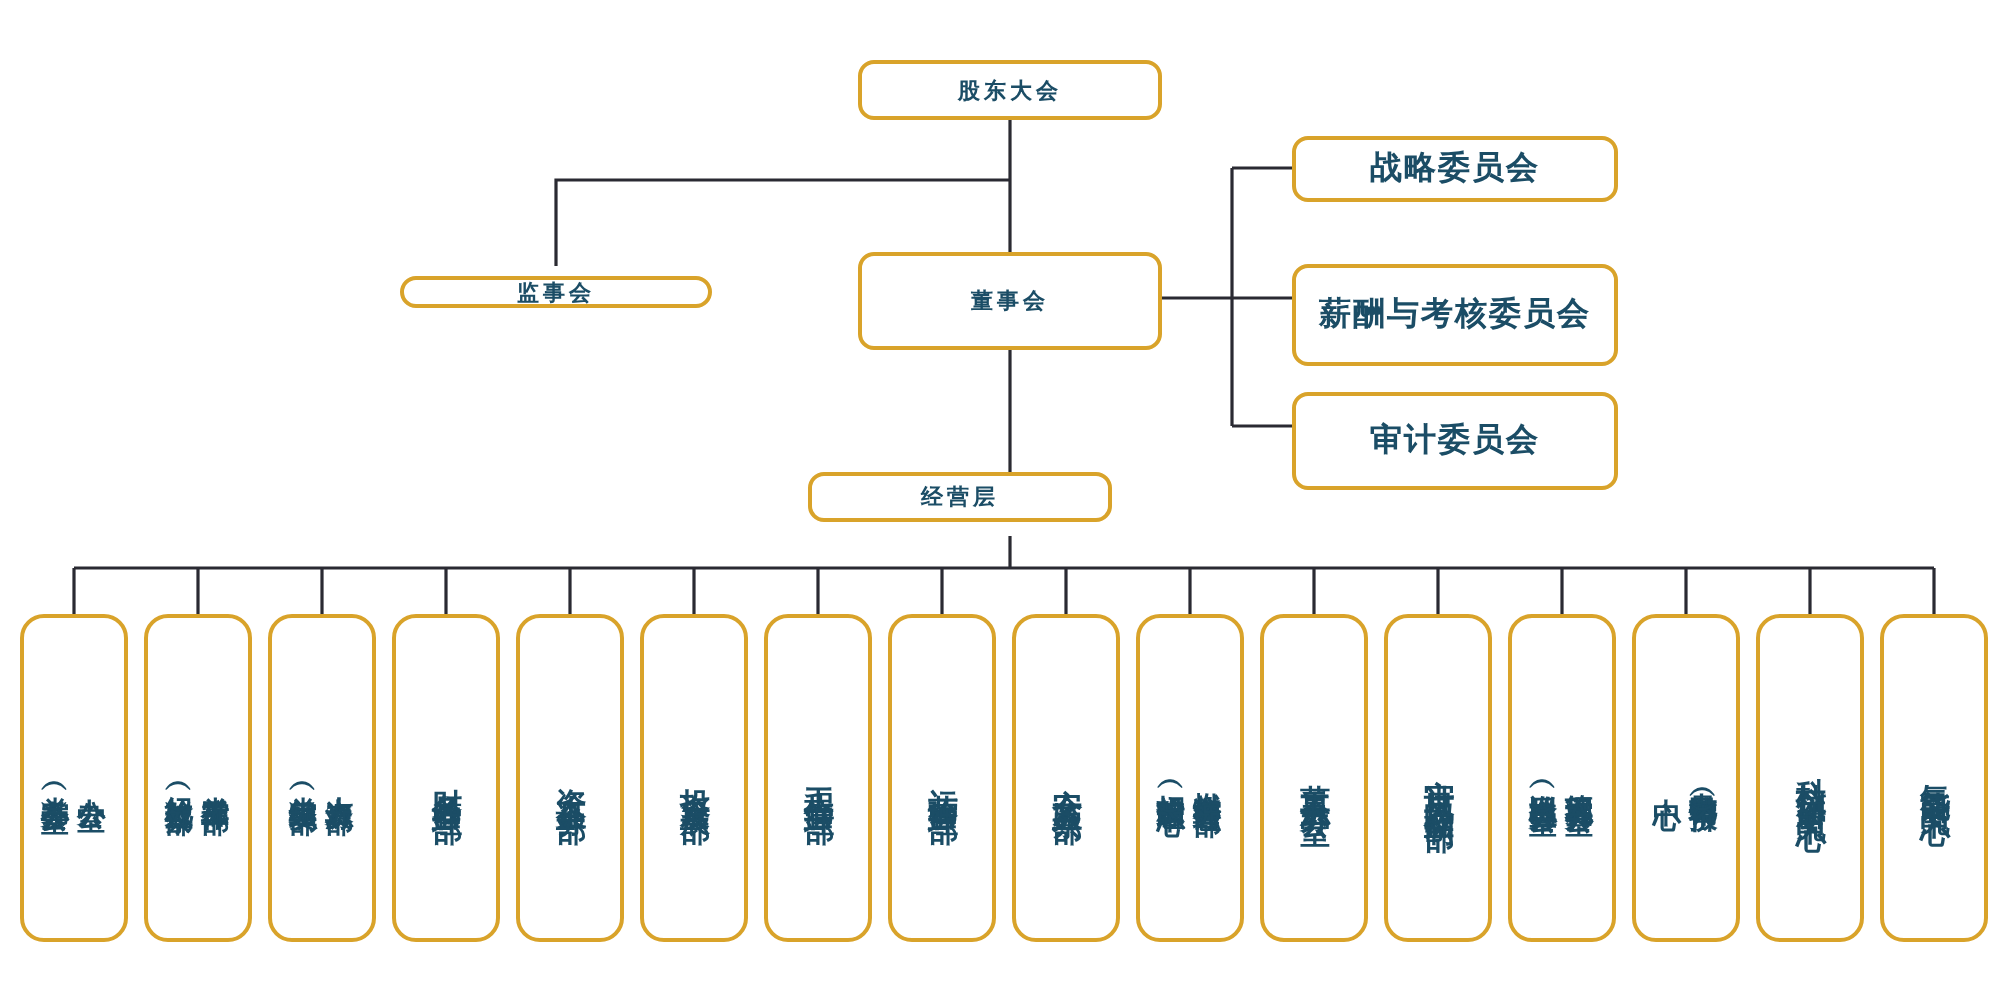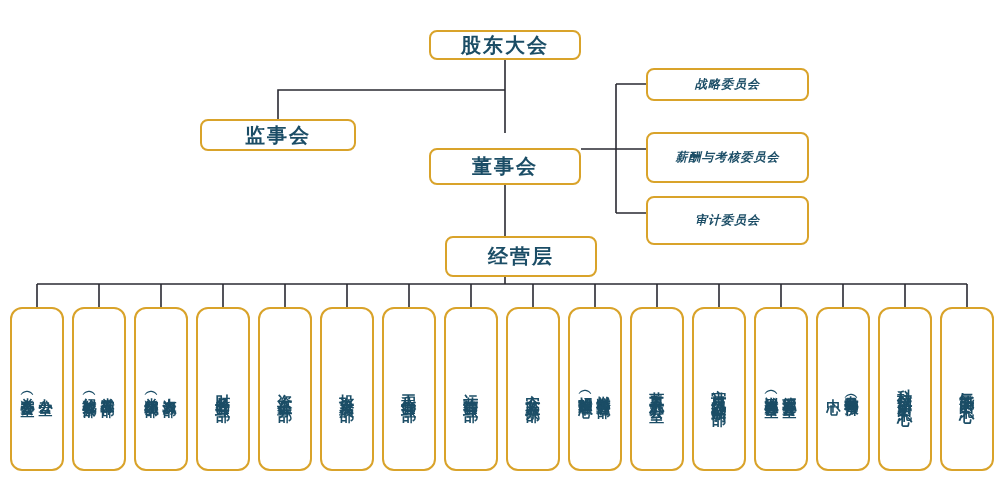--- a/index.html
+++ b/index.html
@@ -26,26 +26,26 @@
     position: absolute;
     box-sizing: border-box;
     background: #ffffff;
     border: 2px solid #d9a32a;
     border-radius: 8px;
     display: flex;
     align-items: center;
     justify-content: center;
     color: #1b4d66;
     font-weight: bold;
-    font-size: 20px;
+    font-size: 11px;
     letter-spacing: 2px;
     z-index: 2;
     white-space: nowrap;
   }
-  .node.committee { font-size: 12px; letter-spacing: 1px; font-style: italic; }
+  .node.committee { font-size: 16px; letter-spacing: 1px; }
   .dept {
     position: absolute;
     top: 307px;
     width: 54px;
     height: 164px;
     box-sizing: border-box;
     background: #ffffff;
     border: 2px solid #d9a32a;
     border-radius: 12px;
     display: flex;
@@ -88,41 +88,41 @@
 
     <path d="M37 284 H967"></path>
 
     <path d="M37 284 V308 M99 284 V308 M161 284 V308 M223 284 V308 M285 284 V308 M347 284 V308 M409 284 V308 M471 284 V308 M533 284 V308 M595 284 V308 M657 284 V308 M719 284 V308 M781 284 V308 M843 284 V308 M905 284 V308 M967 284 V308"></path>
   </svg>
 
   <div class="node" style="left:429px;top:30px;width:152px;height:30px">
     <span>股东大会</span>
   </div>
 
-  <div class="node" style="left:200px;top:119px;width:156px;height:32px">
+  <div class="node" style="left:200px;top:138px;width:156px;height:16px">
     <span>监事会</span>
   </div>
 
-  <div class="node" style="left:429px;top:148px;width:152px;height:37px">
+  <div class="node" style="left:429px;top:126px;width:152px;height:49px">
     <span>董事会</span>
   </div>
 
   <div class="node committee" style="left:646px;top:68px;width:163px;height:33px">
     <span>战略委员会</span>
   </div>
 
   <div class="node committee" style="left:646px;top:132px;width:163px;height:51px">
     <span>薪酬与考核委员会</span>
   </div>
 
   <div class="node committee" style="left:646px;top:196px;width:163px;height:49px">
     <span>审计委员会</span>
   </div>
 
-  <div class="node" style="left:445px;top:236px;width:152px;height:41px">
+  <div class="node" style="left:404px;top:236px;width:152px;height:25px">
     <span>经营层</span>
   </div>
 
   <div class="dept" style="left:10px">
     <span class="vline">办公室</span>
     <span class="vline">（党委办公室）</span>
   </div>
   <div class="dept" style="left:72px">
     <span class="vline">党群工作部</span>
     <span class="vline">（纪检监察部）</span>

